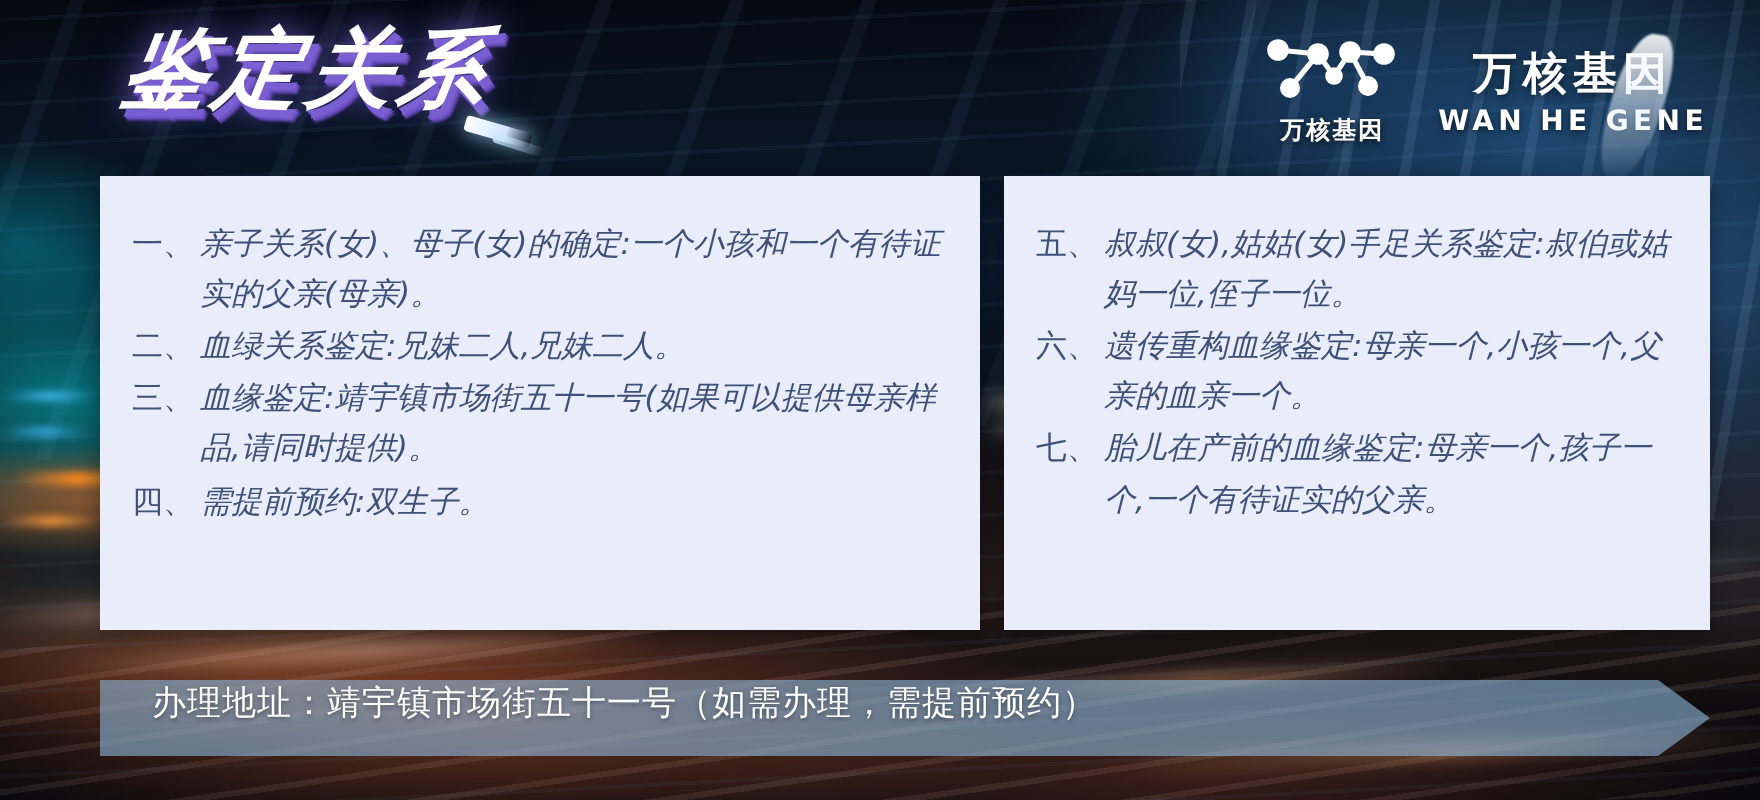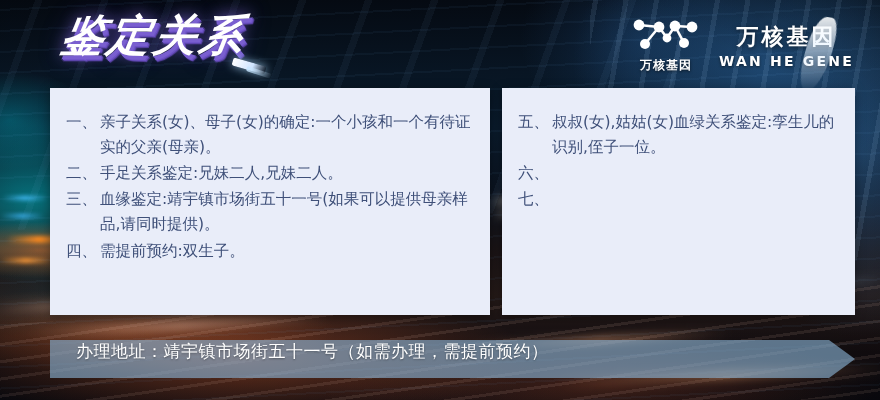--- a/index.html
+++ b/index.html
@@ -147,21 +147,21 @@
   .list { padding:22px 16px 0 16px; }
   #panel-right .list { padding-top:22px; }
   .item {
     display:flex;
     color:#3f5079;
     font-size:15.5px;
     line-height:1.62;
     margin-bottom:1px;
   }
   .item-num { flex:0 0 auto; width:34px; }
-  .item-text { flex:1 1 auto; }
+  .item-text { flex:1 1 auto;font-style:italic; }
 
   
   .banner {
     position:absolute; left:50px; top:340px; width:805px; height:38px;
     background:rgba(138,180,214,.62);
     display:flex; align-items:flex-start;
     clip-path:polygon(0 0, calc(100% - 26px) 0, 100% 50%, calc(100% - 26px) 100%, 0 100%);
   }
   .banner-text {
     color:#ffffff;
@@ -238,44 +238,46 @@
   </div>
 
   <div class="panel" id="panel-left">
     <div class="list">
       <div class="item">
         <span class="item-num">一、</span>
         <span class="item-text">亲子关系(女)、母子(女)的确定:一个小孩和一个有待证实的父亲(母亲)。</span>
       </div>
       <div class="item">
         <span class="item-num">二、</span>
-        <span class="item-text">手足关系鉴定:兄妹二人,兄妹二人。</span>
+        <span class="item-text">血绿关系鉴定:兄妹二人,兄妹二人。</span>
       </div>
       <div class="item">
         <span class="item-num">三、</span>
         <span class="item-text">血缘鉴定:靖宇镇市场街五十一号(如果可以提供母亲样品,请同时提供)。</span>
       </div>
       <div class="item">
         <span class="item-num">四、</span>
         <span class="item-text">需提前预约:双生子。</span>
       </div>
     </div>
   </div>
 
   <div class="panel" id="panel-right">
     <div class="list">
       <div class="item">
         <span class="item-num">五、</span>
-        <span class="item-text">叔叔(女),姑姑(女)血绿关系鉴定:孪生儿的识别,侄子一位。</span>
+        <span class="item-text">叔叔(女),姑姑(女)手足关系鉴定:叔伯或姑妈一位,侄子一位。</span>
       </div>
       <div class="item">
         <span class="item-num">六、</span>
+        <span class="item-text">遗传重构血缘鉴定:母亲一个,小孩一个,父亲的血亲一个。</span>
       </div>
       <div class="item">
         <span class="item-num">七、</span>
+        <span class="item-text">胎儿在产前的血缘鉴定:母亲一个,孩子一个,一个有待证实的父亲。</span>
       </div>
     </div>
   </div>
 
   <div class="banner">
     <span class="banner-text">办理地址：靖宇镇市场街五十一号（如需办理，需提前预约）</span>
   </div>
 
 </div>
 

